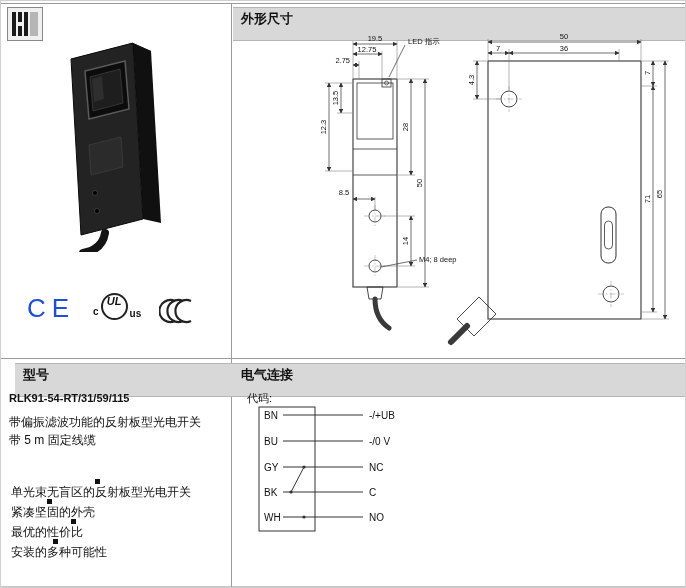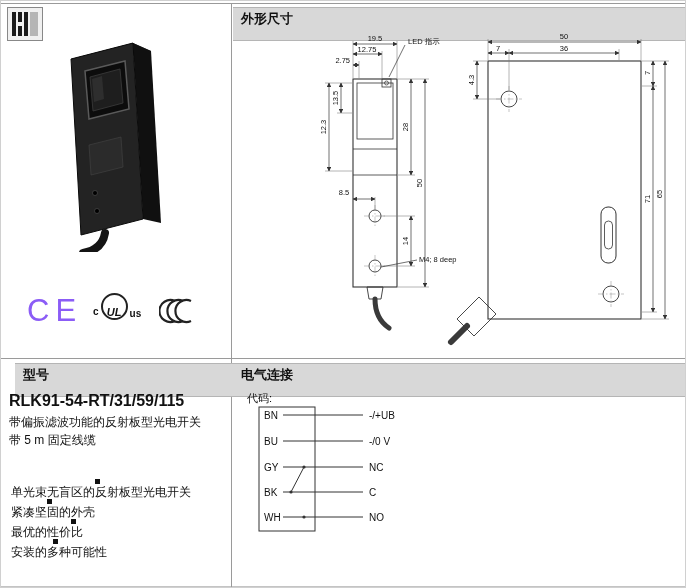--- a/index.html
+++ b/index.html
@@ -9,30 +9,30 @@
     box-sizing:border-box;border:1px solid #d0d0d0;
   }
   .abs{position:absolute;}
   .bar{
     position:absolute;height:34px;line-height:21px;background:#d8d8d8;
     font-size:13px;font-weight:bold;padding-left:8px;box-sizing:border-box;
     border-top:1px solid #b5b5b5;border-bottom:1px solid #b5b5b5;
   }
   .hline{position:absolute;height:1px;background:#9a9a9a;}
   .vline{position:absolute;width:1px;background:#9a9a9a;}
-  .model-code{font-size:16px;font-weight:bold;text-align:right;}
+  .model-code{font-size:11px;font-weight:bold;text-align:right;}
   .desc{font-size:12px;}
   .feat{position:absolute;left:10px;font-size:12px;display:flex;align-items:center;flex-direction:column;}
   .feat .sq{width:5px;height:5px;background:#111;display:inline-block;margin-right:7px;flex:0 0 auto;}
-  .ce-mark{font-size:31px;letter-spacing:6px;color:#8b5cf6;}
+  .ce-mark{font-size:26px;letter-spacing:6px;color:#1d4ed8;}
   .ul-wrap{display:flex;align-items:flex-end;gap:2px;}
   .ul-c{font-size:10px;font-weight:bold;margin-bottom:3px;}
   .ul-us{font-size:10px;font-weight:bold;margin-bottom:1px;}
   .ul-circle{width:27px;height:27px;border:2px solid #222;border-radius:50%;
-    display:flex;align-items:flex-end;justify-content:center;box-sizing:border-box;}
+    display:flex;align-items:flex-start;justify-content:center;box-sizing:border-box;}
   .ul-text{font-weight:bold;font-size:11px;font-style:italic;}
   svg{font-family:"Liberation Sans", sans-serif;}
   svg text{fill:#111;}
 </style>
 </head>
 <body>
 
 <div class="page">
 
   <div class="hline" style="left:0;top:2px;width:686px;"></div>

